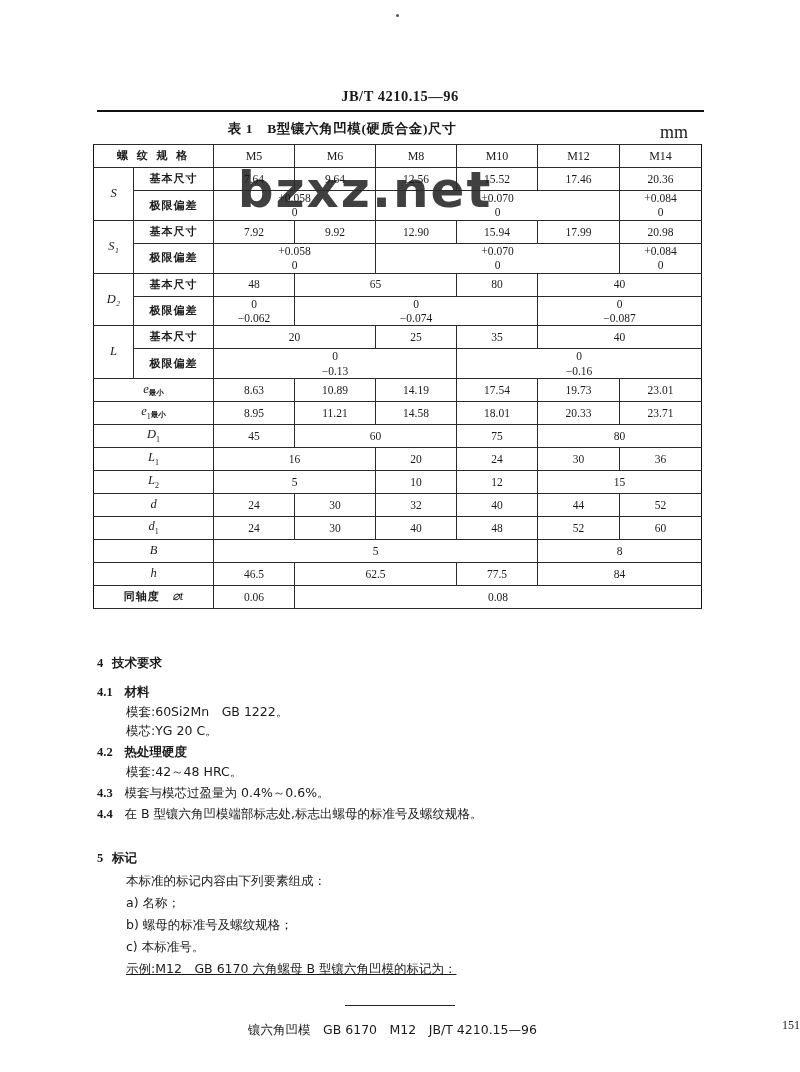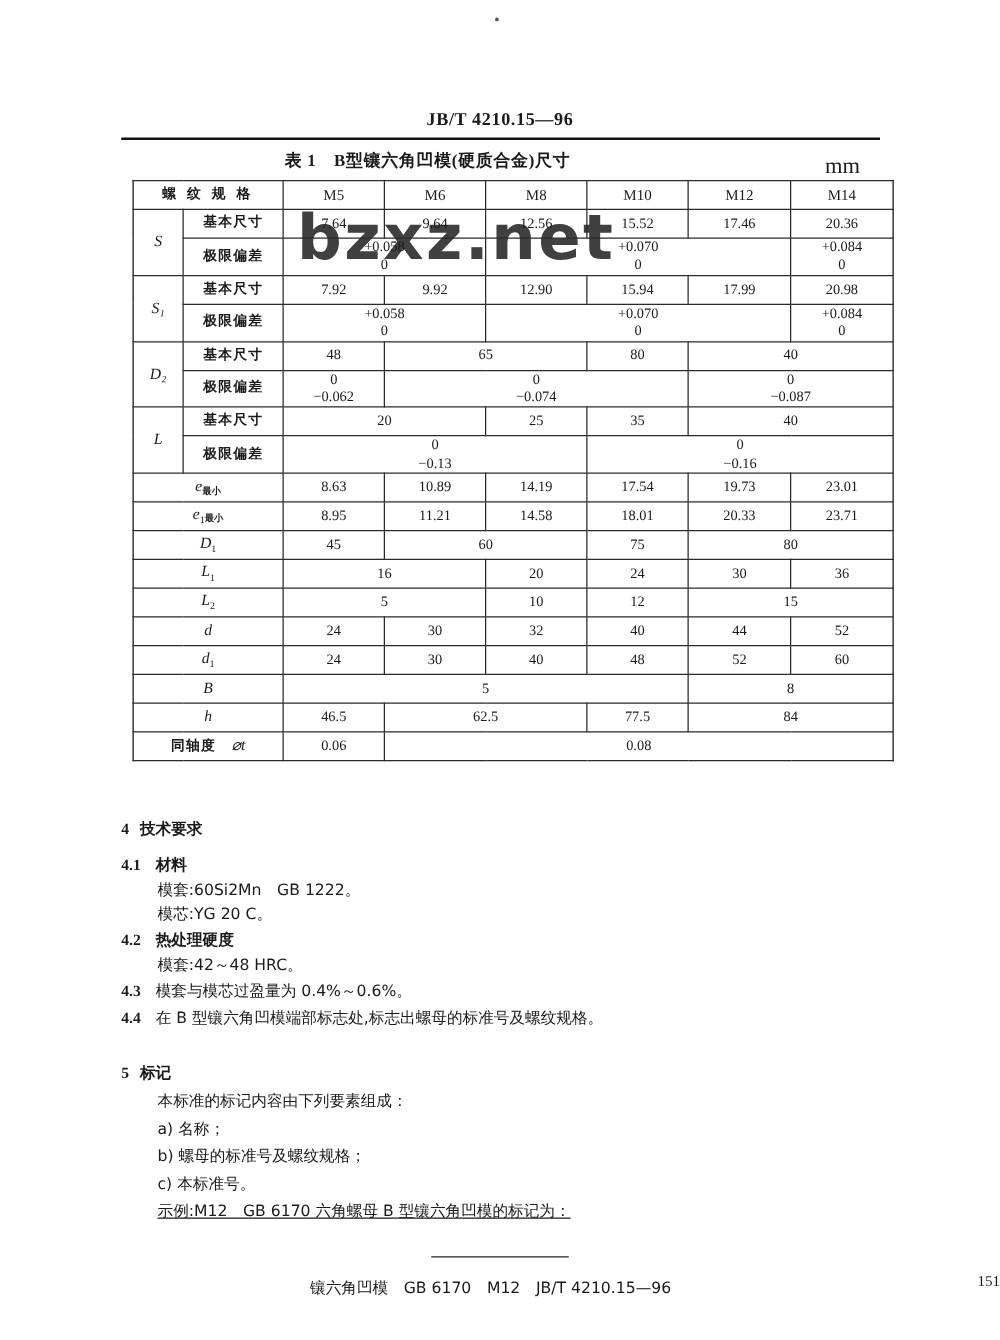--- a/index.html
+++ b/index.html
@@ -53,21 +53,21 @@
     letter-spacing:.6px;
     z-index:2;
   }
   .unit{
     position:absolute;top:122px;left:660px;
     font-size:18px;
     z-index:2;
   }
   
   .tbl-wrap{
-    position:absolute;top:144px;left:106px;width:608px;
+    position:absolute;top:144px;left:93px;width:608px;
     z-index:2;
   }
   table.dim{
     border-collapse:collapse;
     width:608px;
     table-layout:fixed;
     font-size:11.5px;
     background:transparent;
   }
   table.dim td{

